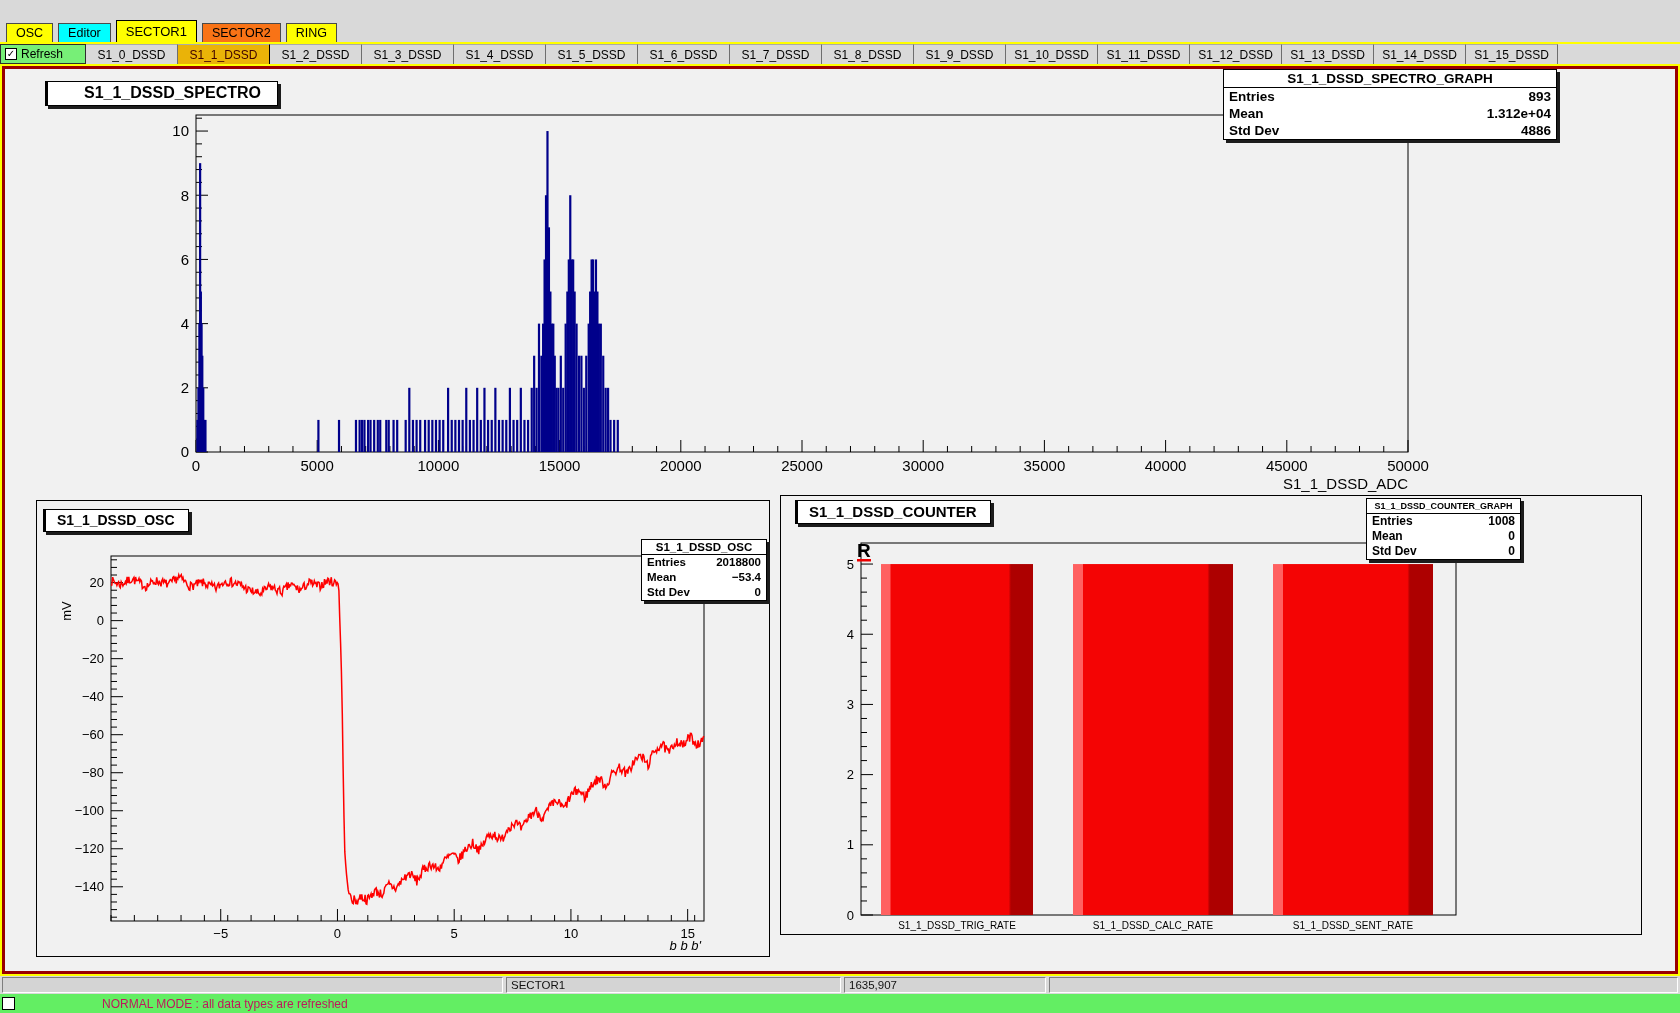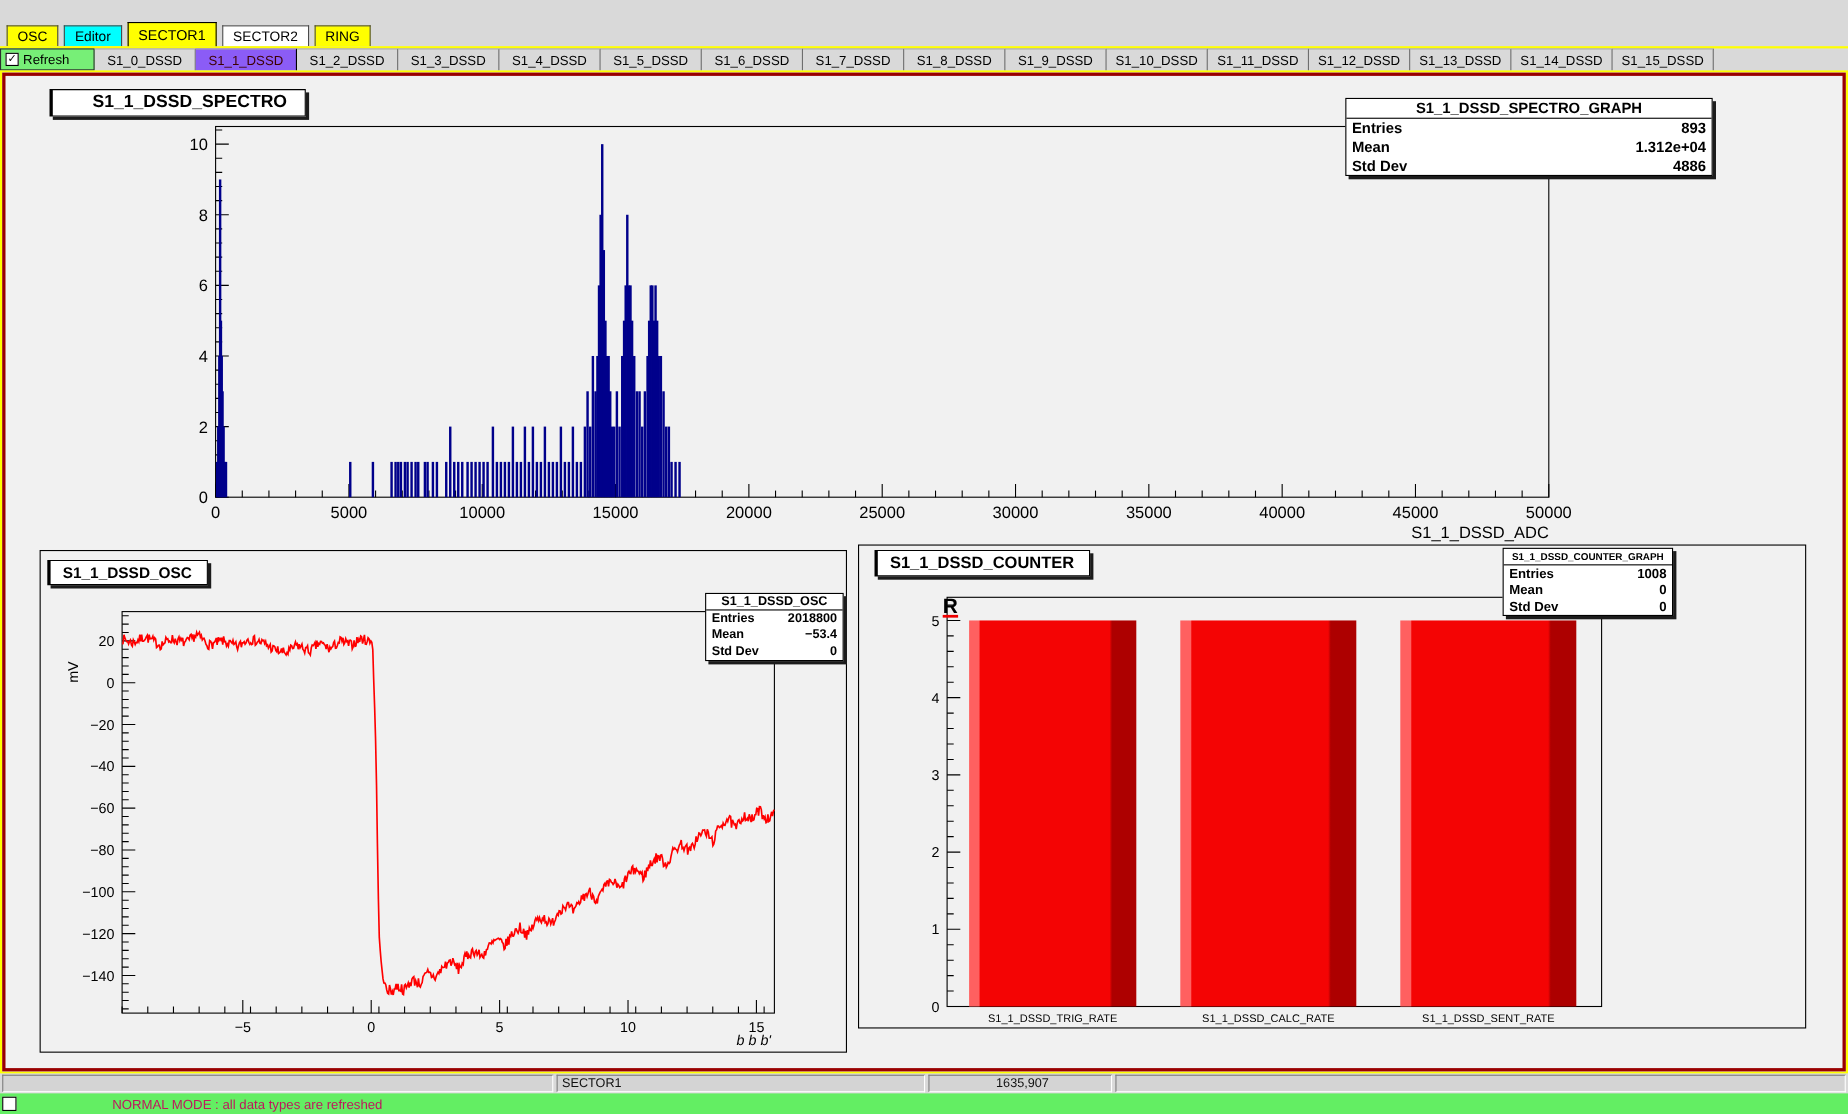--- a/index.html
+++ b/index.html
@@ -19,21 +19,21 @@
   .tab1.active { height:22px; font-size:13px; z-index:2; border-color:#000; }
 
   .tabs2 { position:absolute; top:42px; left:0; width:1680px; height:22px;
            background:#d9d9d9; border-top:2px solid #ffff00; display:flex; align-items:stretch; }
   .refresh-tab { width:86px; background:#77ef77; border:1px solid #2e2e2e; display:flex;
                  align-items:center; gap:4px; padding-left:4px; font-size:12px; }
   .refresh-box { width:12px; height:12px; background:#fff; border:1px solid #000;
                  display:flex; align-items:center; justify-content:center; font-size:10px; line-height:10px; }
   .tab2 { flex:0 0 92px; border-right:1px solid #6e6e6e; border-top:1px solid #aaa;
           display:flex; align-items:center; justify-content:center; font-size:12px; white-space:nowrap; }
-  .tab2.active { background:#8b5cf6; color:#3d0000; border-right:1px solid #000; }
+  .tab2.active { background:#eab308; color:#3d0000; border-right:1px solid #000; }
 
   .canvas-outer { position:absolute; top:64px; left:0; width:1680px; height:912px;
                   border:2px solid #ffff00; }
   .canvas { width:100%; height:100%; border:3px solid #990000; background:#f1f1f1; position:relative; }
 
   .pad { position:absolute; }
   .pad.bordered { border:1px solid #000; }
 
   .pave-title { position:absolute; background:#fff; border:1px solid #000; border-left-width:3px;
                 box-shadow:3px 3px 0 #1c1c1c; font-weight:bold; white-space:nowrap; z-index:5; }
@@ -49,40 +49,40 @@
   .statbox.s-counter .st-title { font-size:9px; padding:2px 1px; }
   .statbox.s-counter { font-size:12px; } .statbox.s-counter .st-row { line-height:15px; }
 
   svg text { font-family:"Liberation Sans", sans-serif; fill:#000; }
 
   .statusbar { position:absolute; top:976px; left:0; width:1680px; height:18px;
                background:#d9d9d9; display:flex; gap:3px; padding:1px 2px; }
   .status-cell { background:#d4d4d4; border-top:1px solid #7e7e7e; border-left:1px solid #7e7e7e;
                  border-bottom:1px solid #fff; border-right:1px solid #fff;
                  font-size:11.5px; color:#111; display:flex; align-items:center; padding-left:4px; }
-  .sc0 { width:501px; } .sc1 { width:335px; } .sc2 { width:167px;justify-content:center; } .sc3 { flex:1; }
+  .sc0 { width:501px; } .sc1 { width:335px; } .sc2 { width:202px; } .sc3 { flex:1; }
 
   .greenbar { position:absolute; top:994px; left:0; width:1680px; height:19px;
               background:#63ee63; display:flex; align-items:center; }
   .green-check { width:13px; height:13px; background:#fff; border:1px solid #000; margin-left:2px; }
   .green-text { font-size:12px; color:#be185d; margin-left:87px; }
 </style>
 </head>
 <body>
 
 <div class="menubar" id="menubar">
     <div class="menu-item accel">File</div>
     <div class="menu-item">Canvas/Pad</div>
   </div>
 
 <div class="tabs1" id="tabs1">
     <div class="tab1" style="background: rgb(255, 255, 0);">OSC</div>
     <div class="tab1" style="background: rgb(0, 255, 255);">Editor</div>
     <div class="tab1 active" style="background: rgb(255, 255, 0);">SECTOR1</div>
-    <div class="tab1" style="background: #ffffff;">SECTOR2</div>
+    <div class="tab1" style="background: #f97316;">SECTOR2</div>
     <div class="tab1" style="background: rgb(255, 255, 0);">RING</div>
   </div>
 
 <div class="tabs2" id="tabs2">
   <div class="refresh-tab">
     <span class="refresh-box" id="refreshBox">✓</span>
     <span>Refresh</span>
   </div>
 <div class="tab2">S1_0_DSSD</div>
     <div class="tab2 active">S1_1_DSSD</div>
@@ -305,21 +305,21 @@
           <rect x="599.5559999999999" y="318.8095238095238" width="2.2" height="64.1904761904762" fill="#00008b"></rect>
           <rect x="601.98" y="318.8095238095238" width="2.2" height="64.1904761904762" fill="#00008b"></rect>
           <rect x="604.404" y="350.9047619047619" width="2.2" height="32.095238095238074" fill="#00008b"></rect>
           <rect x="608.04" y="350.9047619047619" width="2.2" height="32.095238095238074" fill="#00008b"></rect>
           <rect x="611.6759999999999" y="350.9047619047619" width="2.2" height="32.095238095238074" fill="#00008b"></rect>
           <text x="1403" y="420" font-size="15" text-anchor="end">S1_1_DSSD_ADC</text>
         </svg>
       <div class="pave-title big" style="left:40px; top:12px;padding-left:36px;">
         <span>S1_1_DSSD_SPECTRO</span>
       </div>
-      <div class="statbox s-spectro" style="left:1218px; top:20px; width:334px;">
+      <div class="statbox s-spectro" style="left:1218px; top:0; width:334px;">
         <div class="st-title">S1_1_DSSD_SPECTRO_GRAPH</div>
         <div class="st-row">
             <span>Entries</span>
             <span>893</span>
           </div>
         <div class="st-row">
             <span>Mean</span>
             <span>1.312e+04</span>
           </div>
         <div class="st-row">

